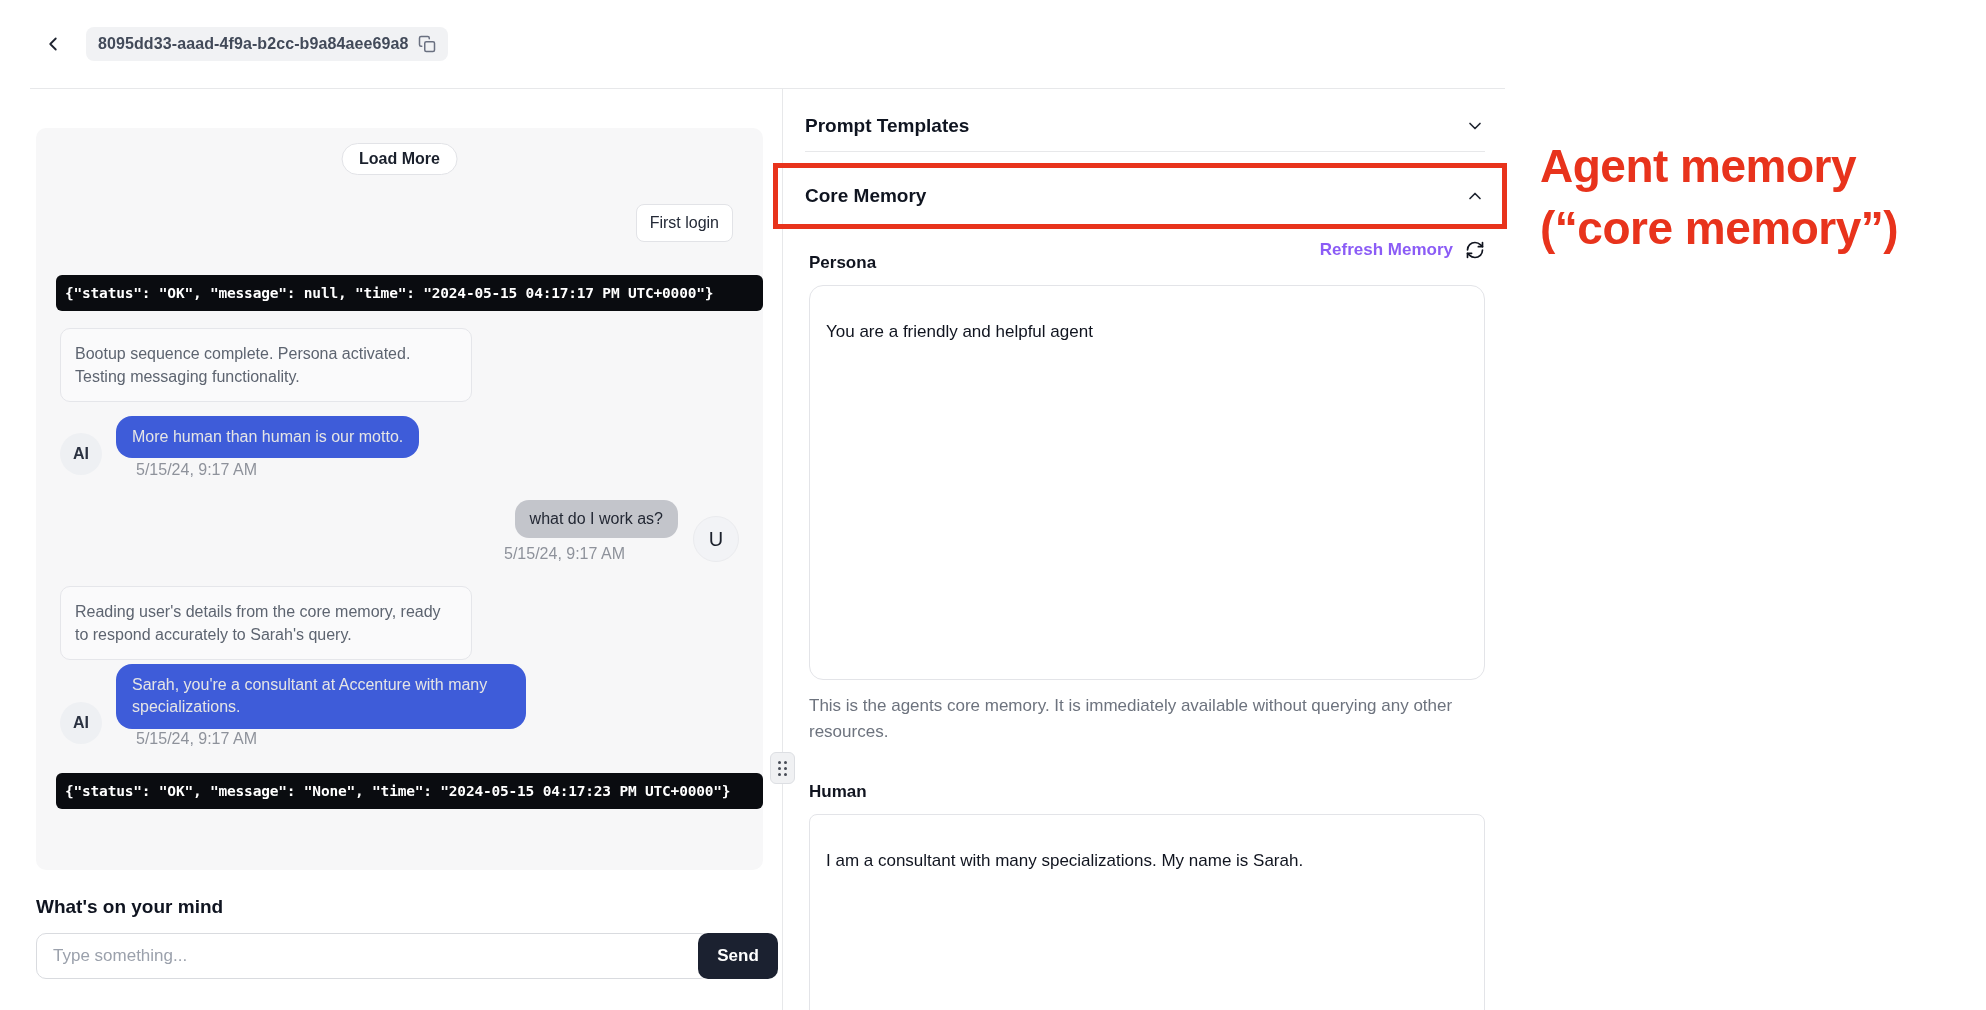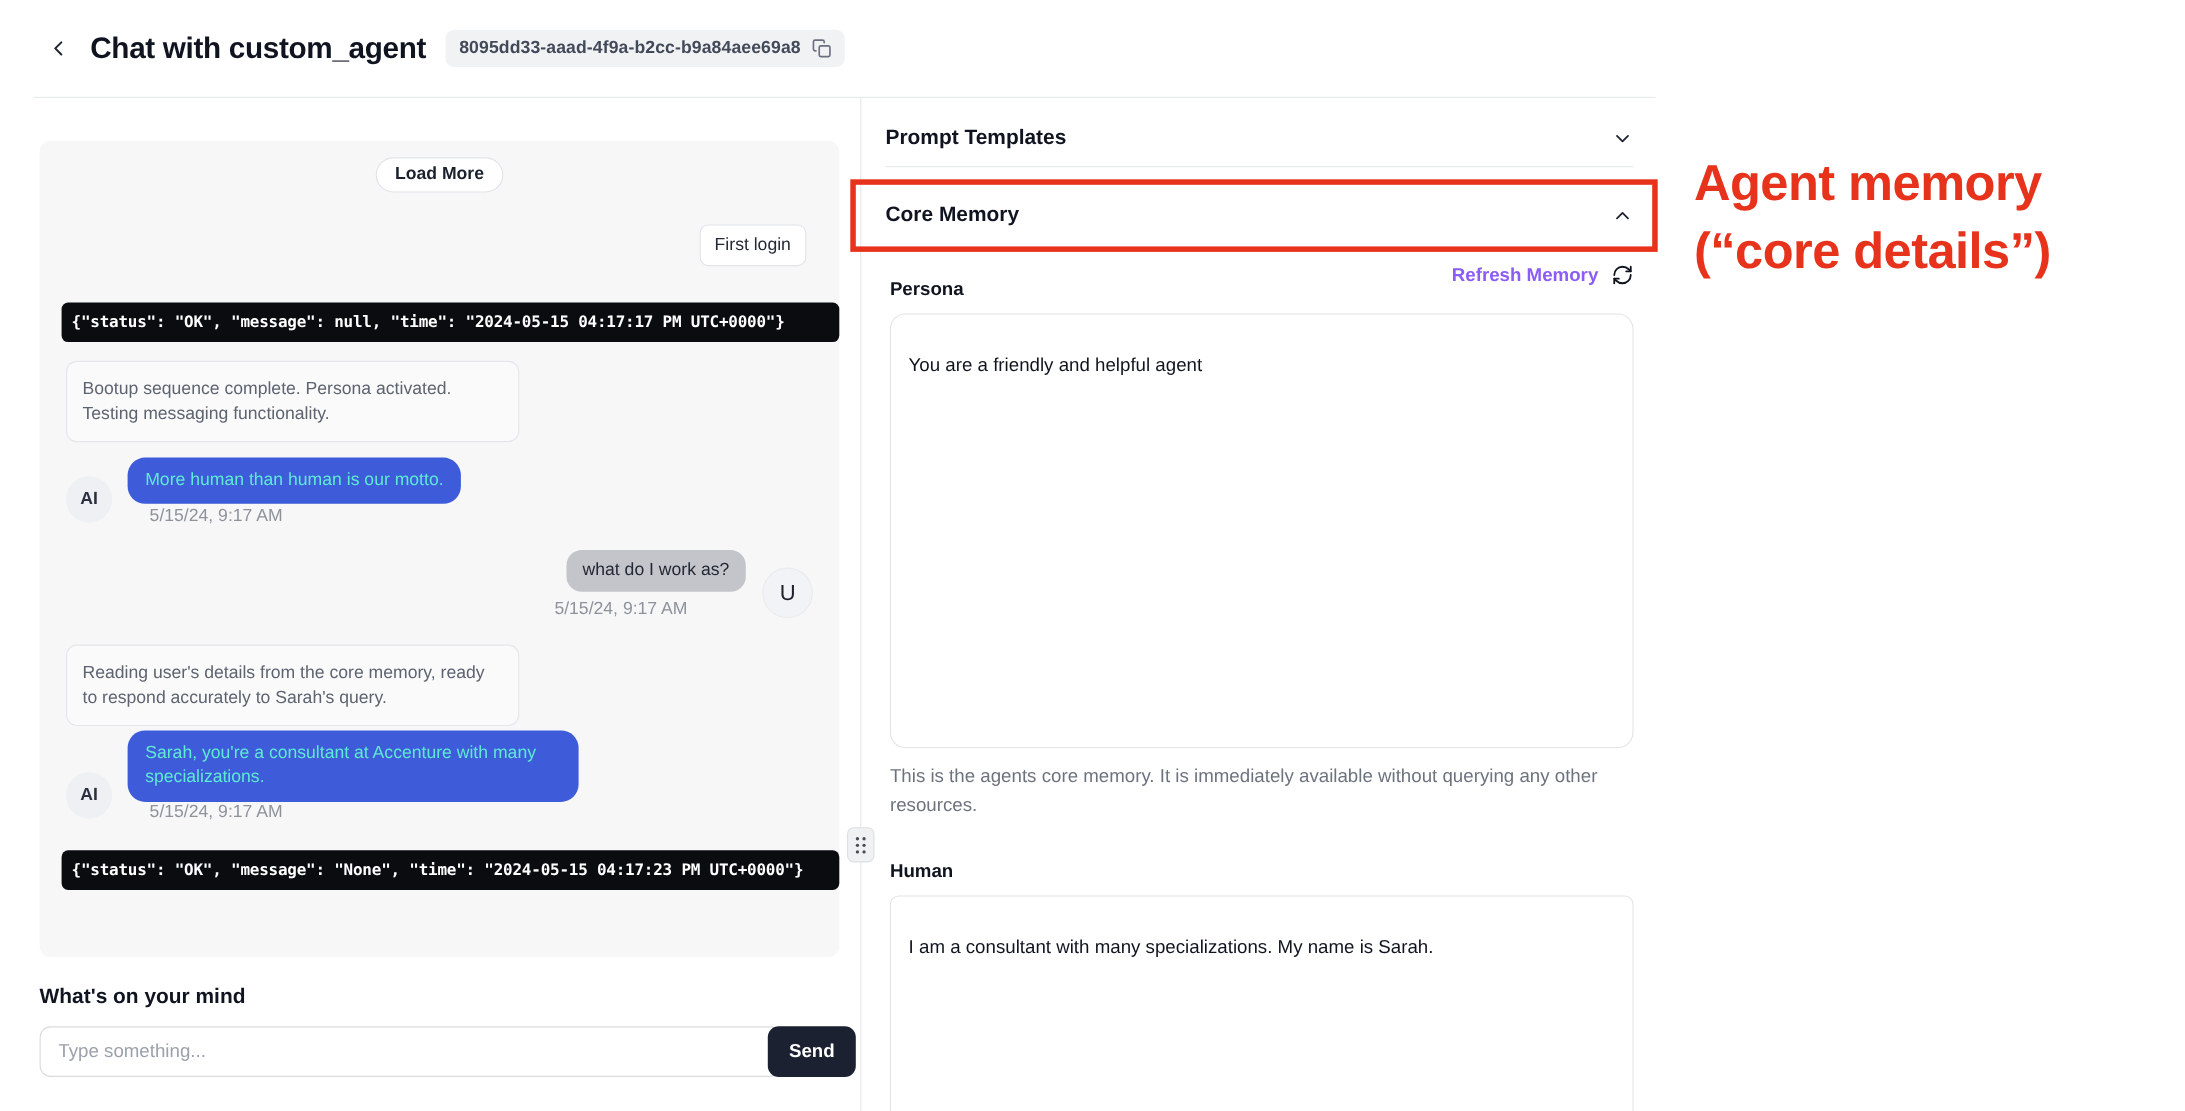--- a/index.html
+++ b/index.html
@@ -34,21 +34,21 @@
              border-radius:10px; padding:13px 14px; font-size:16px; color:#5d6470; line-height:1.45; }
   .sys-1 { top:200px; }
   .sys-2 { top:458px; }
   .avatar { position:absolute; border-radius:50%; display:flex; align-items:center; justify-content:center;
             background:#eef0f3; color:#2a3140; }
   .avatar-ai { width:42px; height:42px; left:24px; font-size:16px; font-weight:600; }
   .avatar-ai-1 { top:305px; }
   .avatar-ai-2 { top:574px; }
   .avatar-user { width:46px; height:46px; right:24px; top:388px; background:#f2f3f6;
                  border:1px solid #eaebee; font-size:20px; font-weight:400; color:#1c212c; }
-  .bubble-agent { position:absolute; left:80px; background:var(--accent,#3e5cd9); color:#5eead4;
+  .bubble-agent { position:absolute; left:80px; background:var(--accent,#3e5cd9); color:#e5e5e5;
                   border-radius:16px; padding:10px 16px; font-size:16px; line-height:1.4; }
   .bubble-a1 { top:288px; white-space:nowrap; }
   .bubble-a2 { top:536px; width:410px; }
   .bubble-user { position:absolute; right:85px; top:372px; background:#c3c5cb; color:#232834;
                  border-radius:14px; padding:10px 15px; font-size:16px; white-space:nowrap; }
   .ts { position:absolute; font-size:16px; color:#8e929b; }
   .ts-a1 { left:100px; top:333px; }
   .ts-a2 { left:100px; top:602px; }
   .ts-u  { left:468px; top:417px; }
 
@@ -104,21 +104,20 @@
 <div class="screen">
 
   <div class="header">
     <div class="back-btn">
       <span>
         <svg width="22" height="22" viewBox="0 0 24 24" fill="none" stroke="#1f2430" stroke-width="2" stroke-linecap="round" stroke-linejoin="round">
             <path d="M15 18l-6-6 6-6"></path>
           </svg>
       </span>
     </div>
-    <div class="page-title">Chat with custom_agent</div>
     <div class="agent-badge">
       <span class="id-text">8095dd33-aaad-4f9a-b2cc-b9a84aee69a8</span>
       <span style="cursor:pointer;">
         <svg width="18" height="18" viewBox="0 0 24 24" fill="none" stroke="#6a7080" stroke-width="2" stroke-linecap="round" stroke-linejoin="round">
             <rect x="9" y="9" width="13" height="13" rx="2"></rect>
             <path d="M5 15H4a2 2 0 0 1-2-2V4a2 2 0 0 1 2-2h9a2 2 0 0 1 2 2v1"></path>
           </svg>
       </span>
     </div>
   </div>
@@ -198,16 +197,16 @@
   <div class="field-label label-persona">Persona</div>
   <textarea class="memory-box box-persona" style="">You are a friendly and helpful agent</textarea>
 
   <div class="memory-desc">This is the agents core memory. It is immediately available without querying any other resources.</div>
 
   <div class="field-label label-human">Human</div>
   <textarea class="memory-box box-human" style="">I am a consultant with many specializations. My name is Sarah.</textarea>
 
   <div class="annotation">
     <div>Agent memory</div>
-    <div>(“core details”)</div>
+    <div>(“core memory”)</div>
   </div>
 
 </div>
 
 </body></html>

